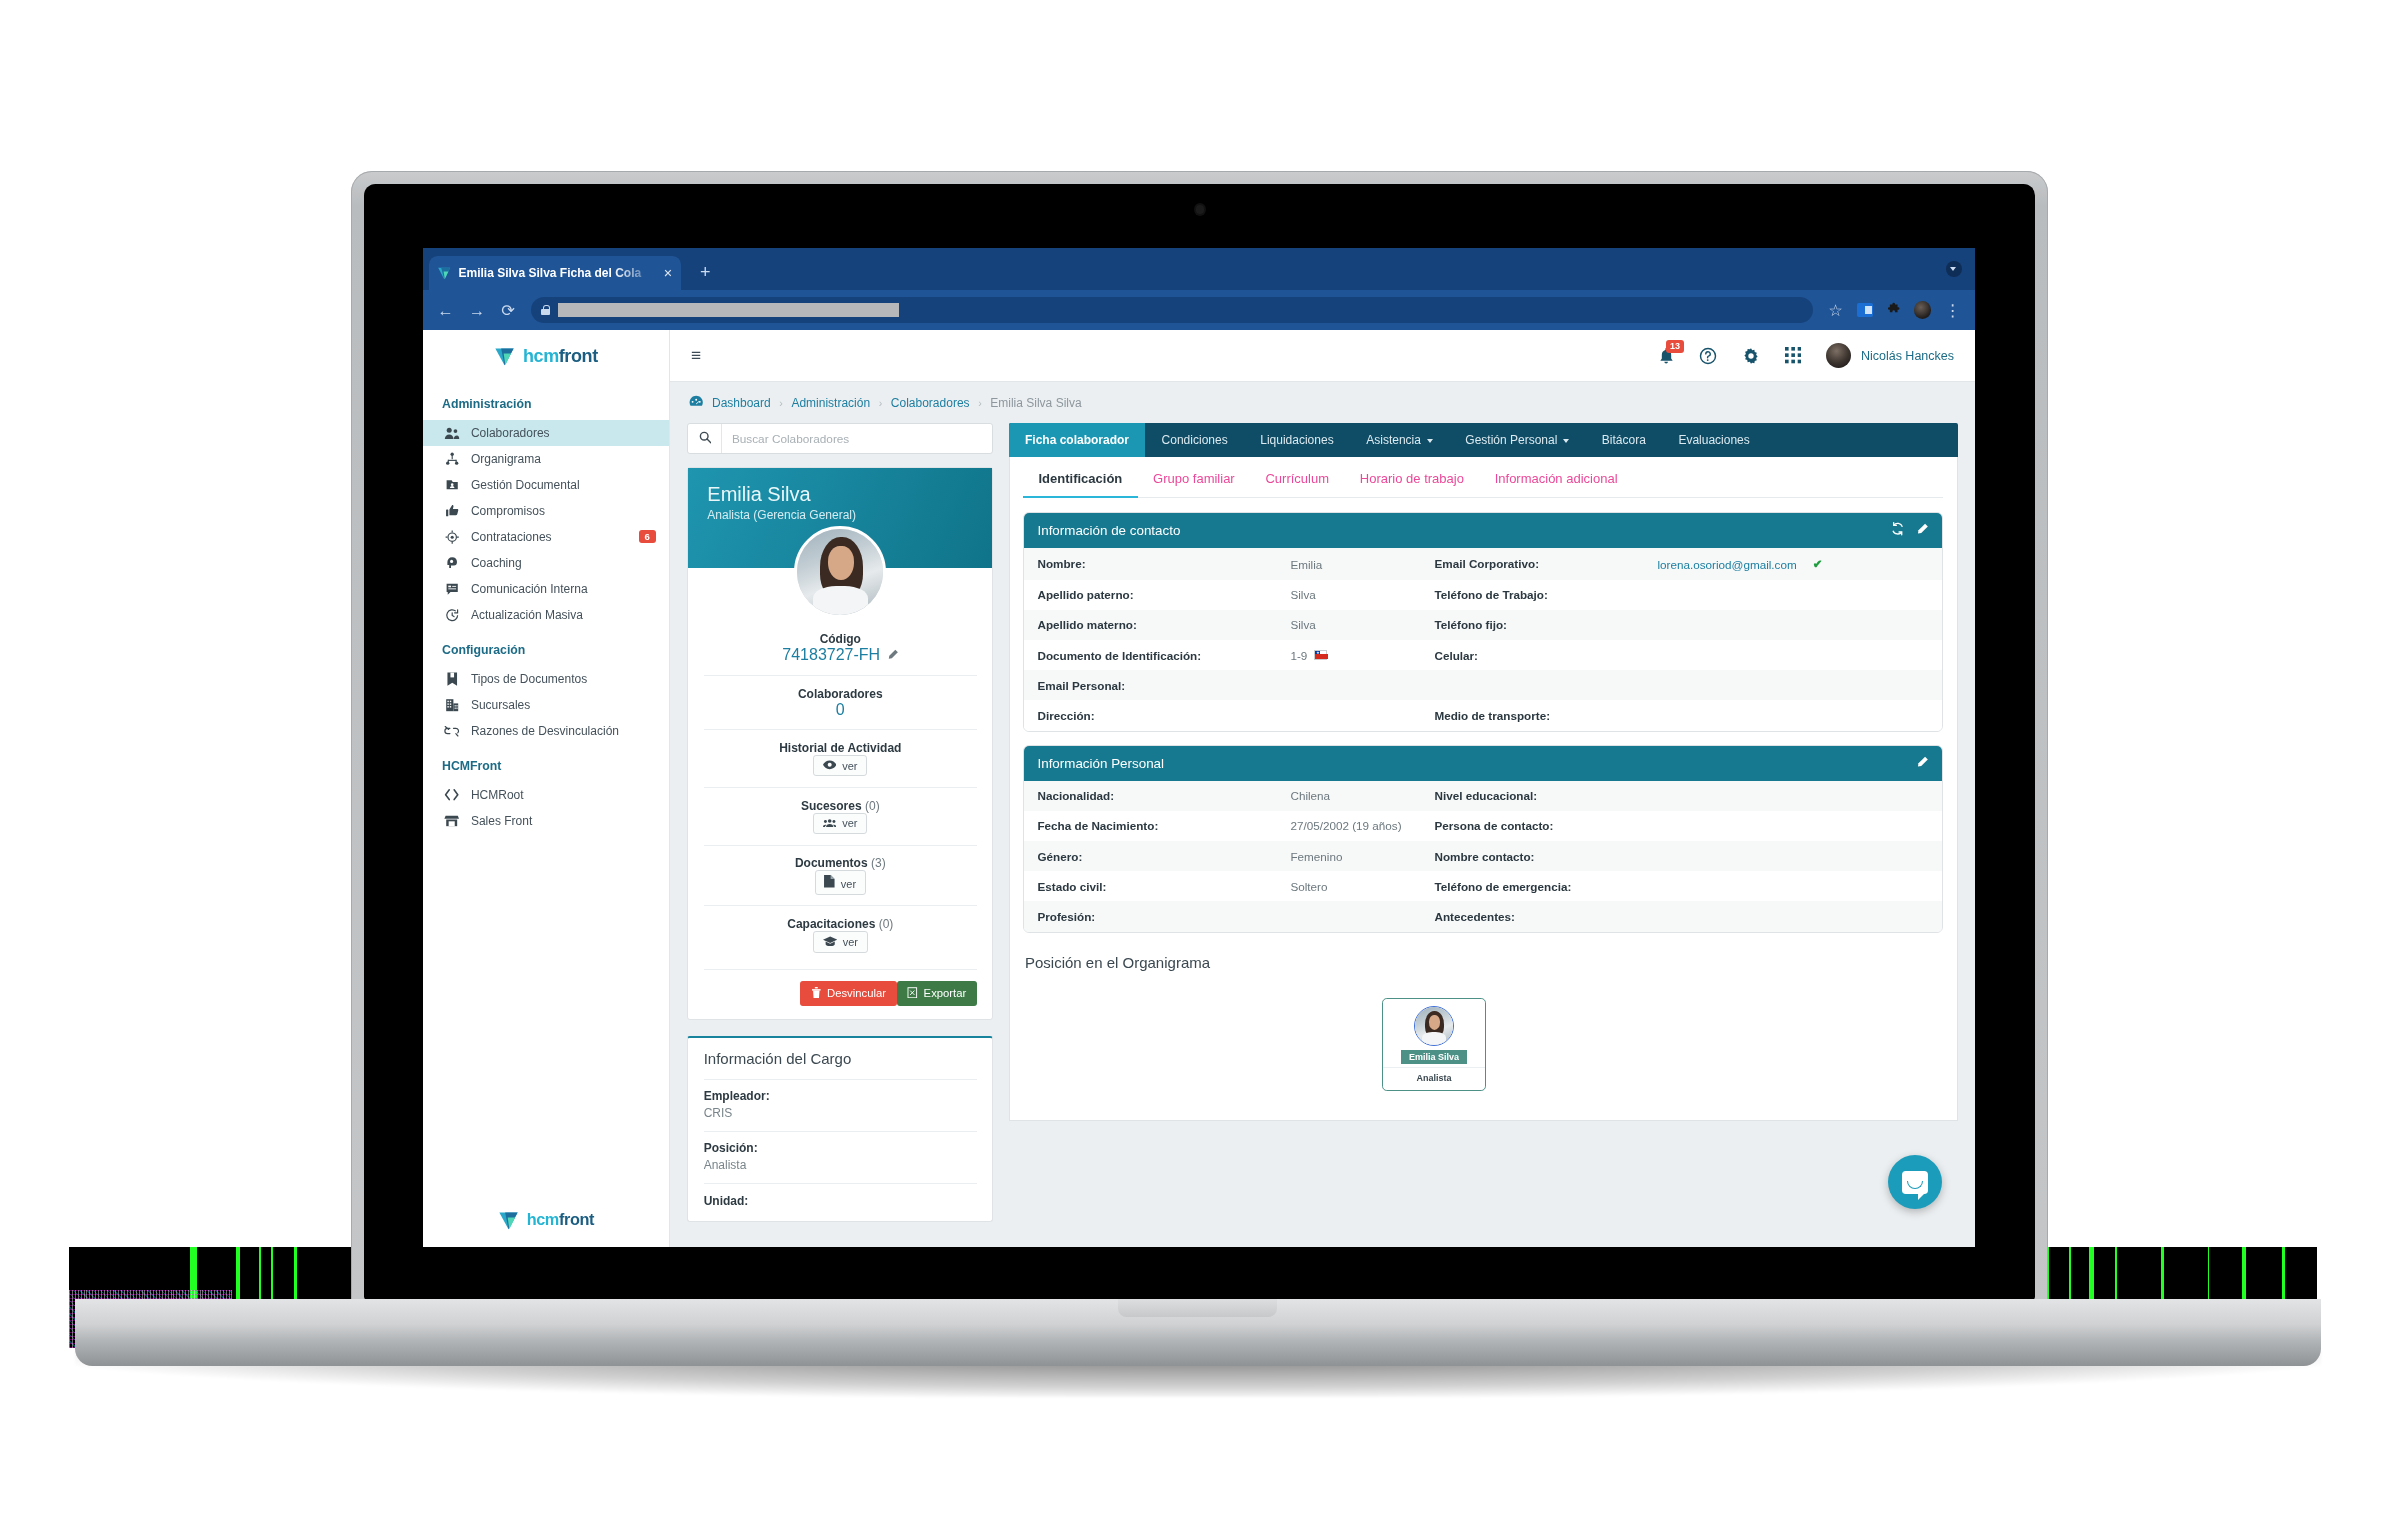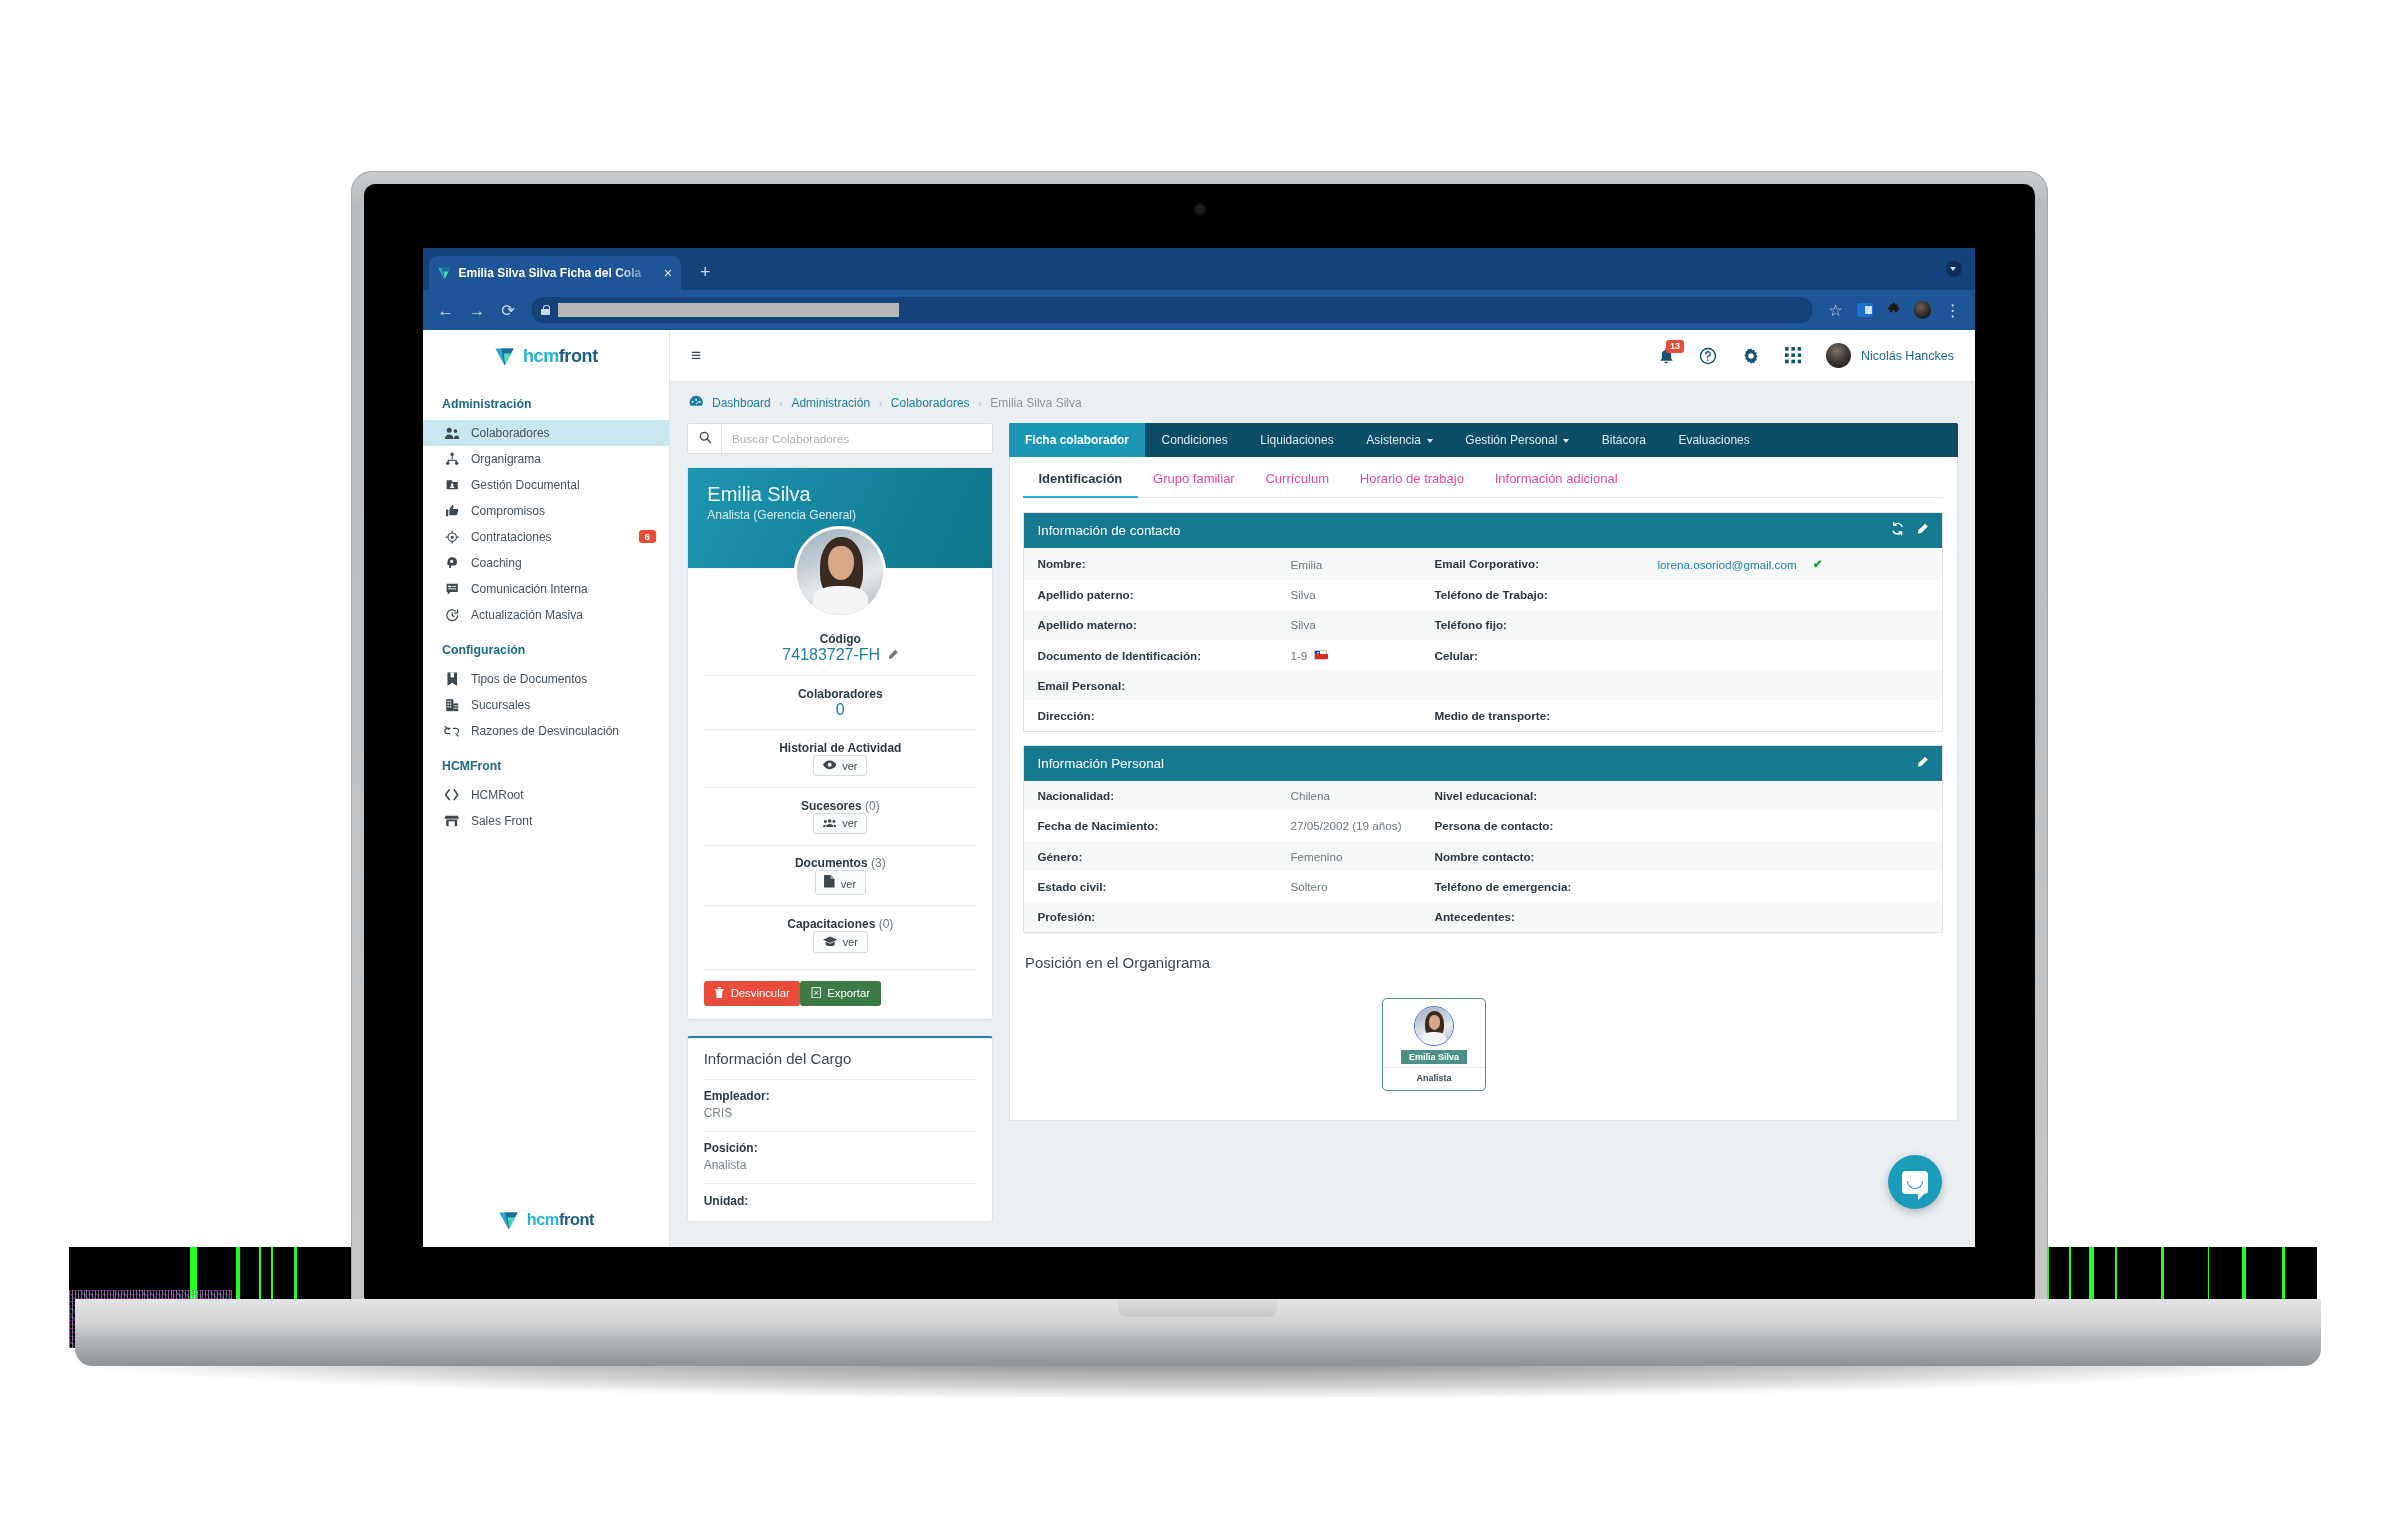--- a/index.html
+++ b/index.html
@@ -208,21 +208,21 @@
   }
   .prow:first-child { border-top:0; }
   .prow .lbl { font-weight:700; color:#2d3a42; }
   .prow .lbl .cnt { font-weight:400; color:#6d797f; }
   .prow .val { color:#1c7ea0; font-size:16px; display:flex; align-items:center; gap:6.7px; }
   .prow .val.num { color:#1c7ea0; }
   .mini-btn {
     border:1px solid #d5dadd; background:#fbfcfc; border-radius:2.9px;
     font-size: 11px; color:#44515a; padding: 3.8px 8.6px; display:flex; align-items:flex-end; gap:5.8px;
   }
-  #profile-actions { display:flex; justify-content:flex-start; margin: 5.8px 15.4px 0; padding: 10.6px 0 13.4px; border-top:1px solid #ebeef0; }
+  #profile-actions { display:flex; justify-content:flex-end; margin: 5.8px 15.4px 0; padding: 10.6px 0 13.4px; border-top:1px solid #ebeef0; }
   .btn { border:0; border-radius:2.9px; color:#fff; font-size: 11.3px; padding: 5.8px 10.6px; display:flex; align-items:center; gap:5.8px; font-family:"Liberation Sans",sans-serif; }
   #btn-desvincular { background:#e74c3c; }
   #btn-exportar { background:#3d7a46; }
 
   
   #cargo-card { margin-top: 15.4px; border-top: 2.9px solid #18839c; }
   #cargo-title { font-size: 15px; color:#3b4850; padding: 12.5px 15.4px 11.5px; }
   .crow { margin: 0 15.4px; padding: 9.6px 0 10.6px; border-top:1px solid #ebeef0; }
   .crow .lbl { font-weight:700; font-size:12px; color:#2d3a42; }
   .crow .val { font-size:12px; color:#79858b; margin-top:2.9px; }
@@ -232,21 +232,21 @@
   .mtab { padding: 9.6px 16.3px; font-size: 12px; color:#dbeaf0; white-space:nowrap; }
   .mtab.active { background:#1b97b3; color:#fff; font-weight:700; }
   .caret { display:inline-block; margin-left:5.8px; border-left:3.8px solid transparent; border-right:3.8px solid transparent; border-top:4.8px solid #dbeaf0; vertical-align:middle; }
 
   #panel { background:#fff; border:1px solid #dfe3e6; border-top:0; padding: 0 13.4px 15.4px; }
   #subtabs { display:flex; gap: 0; border-bottom:1px solid #e6eaec; }
   .stab { padding: 14.4px 15.4px 11.5px; font-size: 13px; color:#ec4899; position:relative; }
   .stab.active { color:#2b3840; font-weight:700; }
   .stab.active:after { content:""; position:absolute; left:0; right:0; bottom:-1px; height:2.9px; background:#29b6d8; }
 
-  .sec { margin-top: 13.4px; border:1px solid #dfe3e6; border-radius:1px; overflow:hidden; }
+  .sec { margin-top: 13.4px; border:1px solid #dfe3e6; border-radius:6px; overflow:hidden; }
   .sec-head {
     background:#17798f; color:#fff; font-size: 13.4px;
     padding: 9.6px 13.4px; display:flex; align-items:center;
   }
   .sec-head .acts { margin-left:auto; display:flex; gap: 12.5px; align-items:center; }
   .sec-body { }
   .drow { display:flex; font-size: 11.7px; }
   .drow:nth-child(odd) { background:#f7f9f9; }
   .drow:nth-child(even) { background:#ffffff; }
   .dcell { padding: 8.6px 0 8.6px 13.4px; }

